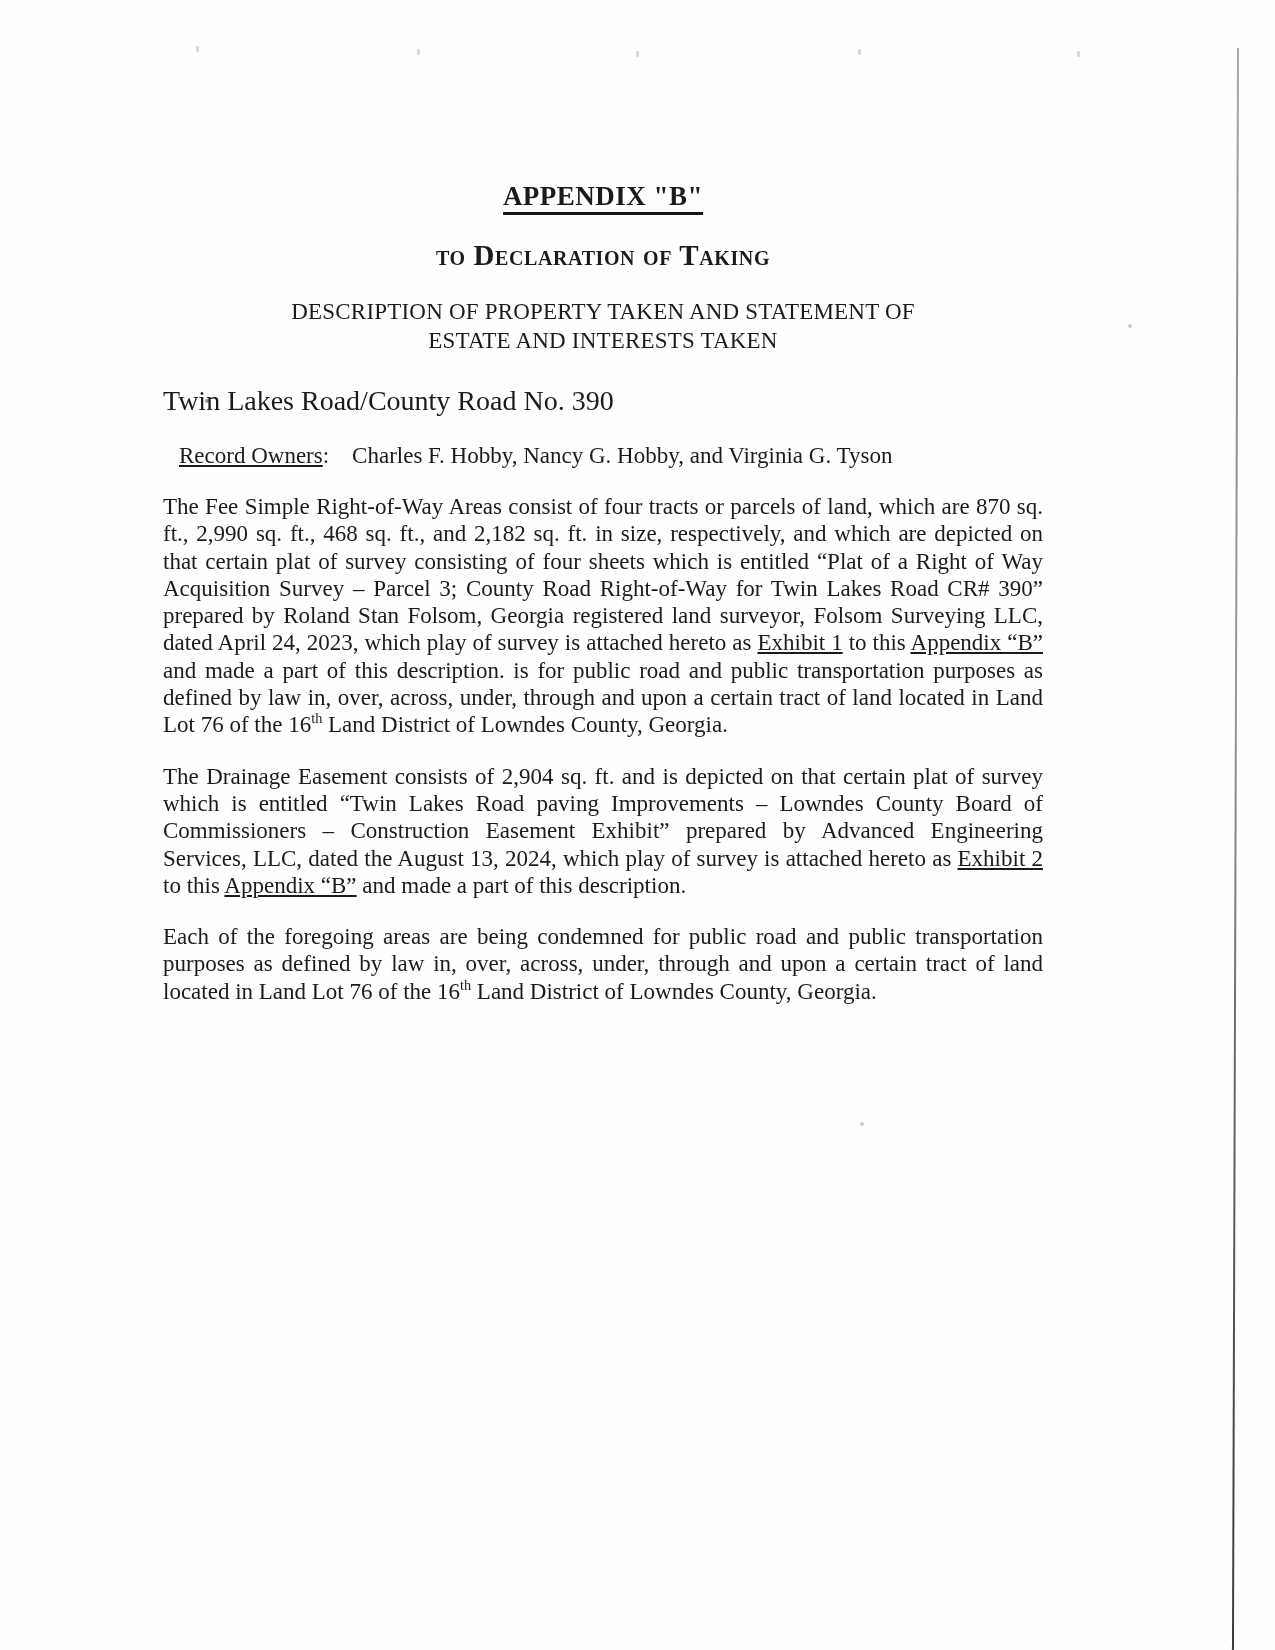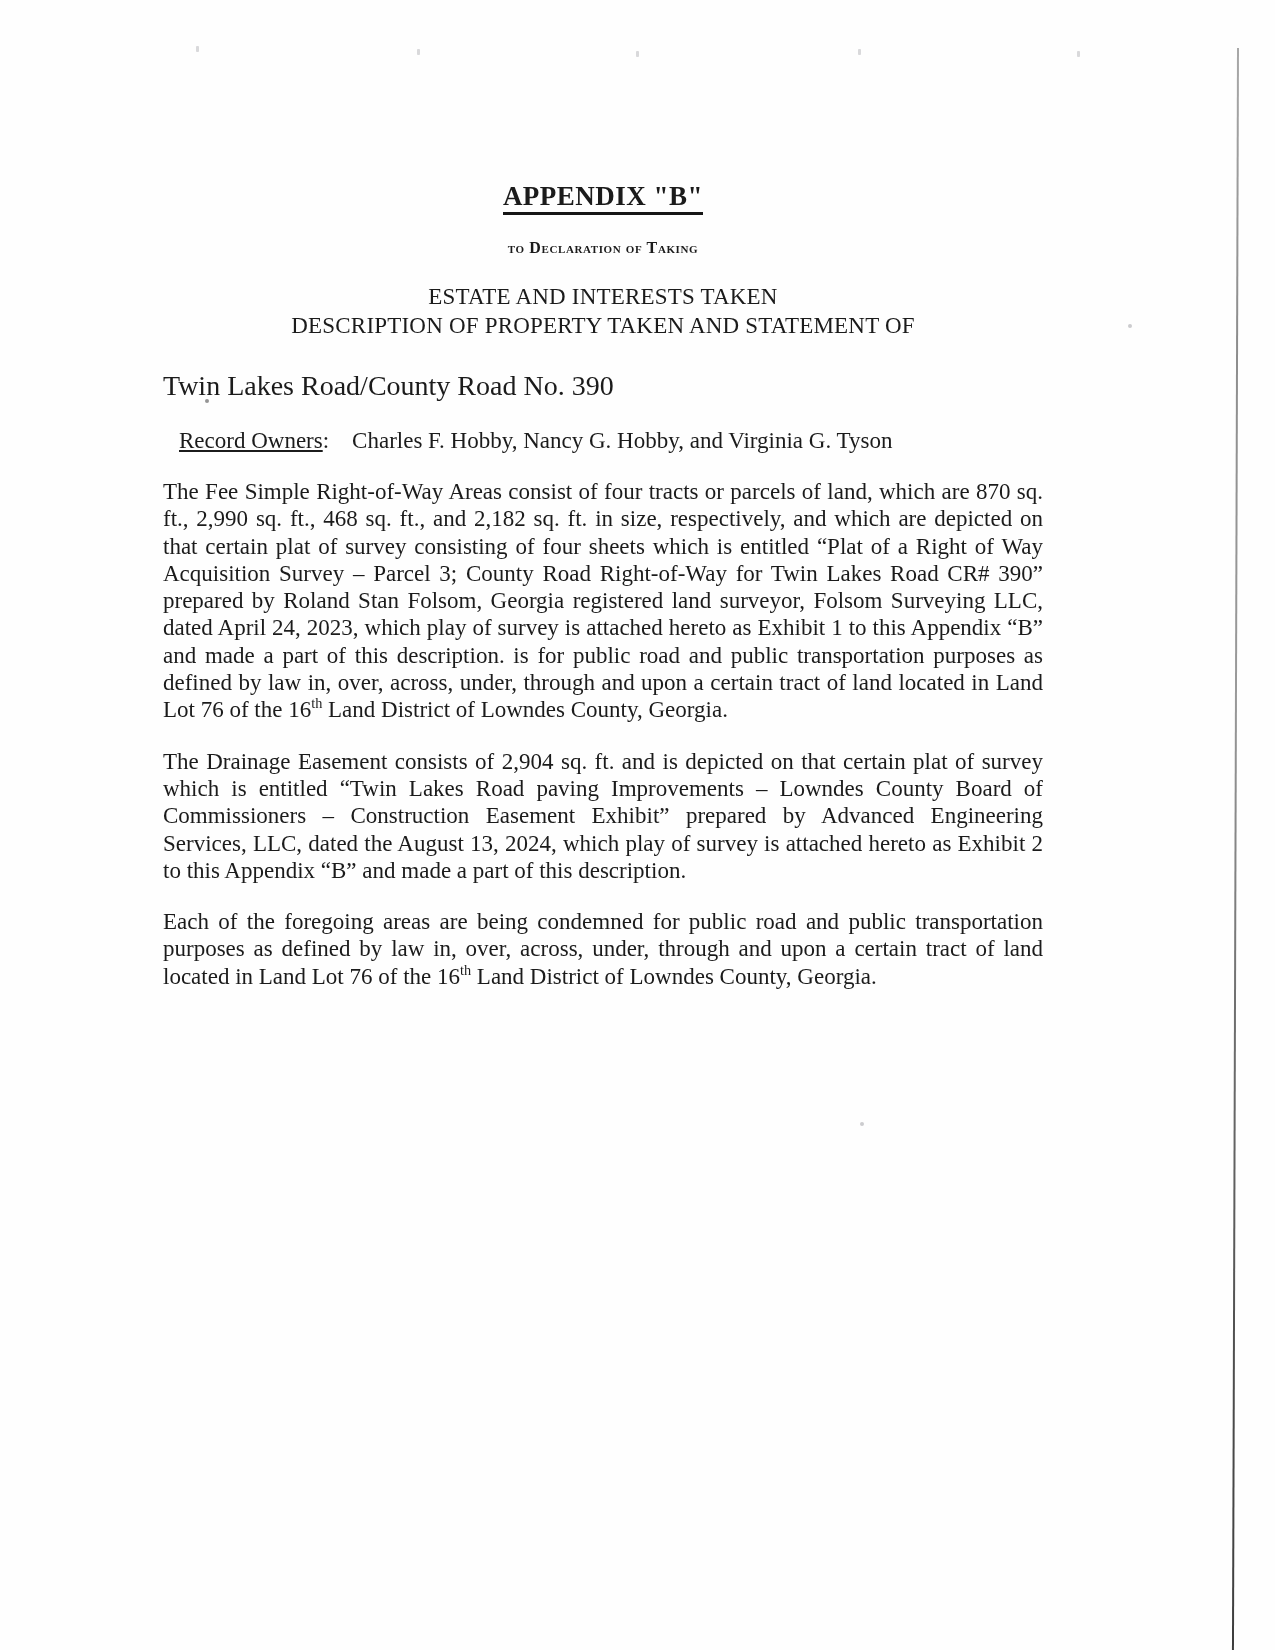--- a/index.html
+++ b/index.html
@@ -26,21 +26,21 @@
     font-weight:700;
     letter-spacing:.5px;
   }
   .title .underlined{
     border-bottom:3px solid #161616;
     padding-bottom:1px;
   }
   .subtitle{
     margin-top:27px;
     text-align:center;
-    font-size:16px;
+    font-size:29px;
     font-weight:700;
     font-variant:small-caps;
     letter-spacing:.6px;
   }
   .desc-heading{
     margin-top:25px;
     text-align:center;
     font-size:23px;
     line-height:29px;
     letter-spacing:.2px;
@@ -54,21 +54,21 @@
     font-size:23px;
   }
   .owners .label{text-decoration:underline;margin-left:16px;}
   .owners .value{margin-left:23px;}
   .para{
     margin:24px 0 0;
     font-size:23px;
     line-height:27.3px;
     text-align:justify;
   }
-  .useg{}
+  .useg{text-decoration:underline;}
   sup{font-size:0.62em;line-height:0;}
 
   
   .scan-line{
     position:absolute;
     left:1237px;
     top:48px;
     width:2px;
     height:1602px;
     background:linear-gradient(to bottom,#a8a8a8 0%,#8d8d8d 18%,#9a9a9a 40%,#6f6f6f 60%,#4a4a4a 85%,#3d3d3d 100%);
@@ -108,22 +108,22 @@
 
   <div class="content">
 
     <div class="title">
       <span class="underlined">APPENDIX "B"</span>
     </div>
 
     <div class="subtitle">to Declaration of Taking</div>
 
     <div class="desc-heading">
+      <div>DESCRIPTION OF PROPERTY TAKEN AND STATEMENT OF</div>
       <div>ESTATE AND INTERESTS TAKEN</div>
-      <div>DESCRIPTION OF PROPERTY TAKEN AND STATEMENT OF</div>
     </div>
 
     <p class="road">Twin Lakes Road/County Road No. 390</p>
 
     <p class="owners"><span class="label">Record Owners</span><span>:</span><span class="value">Charles F. Hobby, Nancy G. Hobby, and Virginia G. Tyson</span></p>
 
     <p class="para"><span>The Fee Simple Right-of-Way Areas consist of four tracts or parcels of land, which are 870 sq. ft., 2,990 sq. ft., 468 sq. ft., and 2,182 sq. ft. in size, respectively, and which are depicted on that certain plat of survey consisting of four sheets which is entitled “Plat of a Right of Way Acquisition Survey – Parcel 3; County Road Right-of-Way for Twin Lakes Road CR# 390” prepared by Roland Stan Folsom, Georgia registered land surveyor, Folsom Surveying LLC, dated April 24, 2023, which play of survey is attached hereto as </span><span class="useg">Exhibit 1</span><span> to this </span><span class="useg">Appendix “B”</span><span> and made a part of this description. is for public road and public transportation purposes as defined by law in, over, across, under, through and upon a certain tract of land located in Land Lot 76 of the 16</span><sup>th</sup><span> Land District of Lowndes County, Georgia.</span></p>
     <p class="para"><span>The Drainage Easement consists of 2,904 sq. ft. and is depicted on that certain plat of survey which is entitled “Twin Lakes Road paving Improvements – Lowndes County Board of Commissioners – Construction Easement Exhibit” prepared by Advanced Engineering Services, LLC, dated the August 13, 2024, which play of survey is attached hereto as </span><span class="useg">Exhibit 2</span><span> to this </span><span class="useg">Appendix “B”</span><span> and made a part of this description.</span></p>
     <p class="para"><span>Each of the foregoing areas are being condemned for public road and public transportation purposes as defined by law in, over, across, under, through and upon a certain tract of land located in Land Lot 76 of the 16</span><sup>th</sup><span> Land District of Lowndes County, Georgia.</span></p>
 

